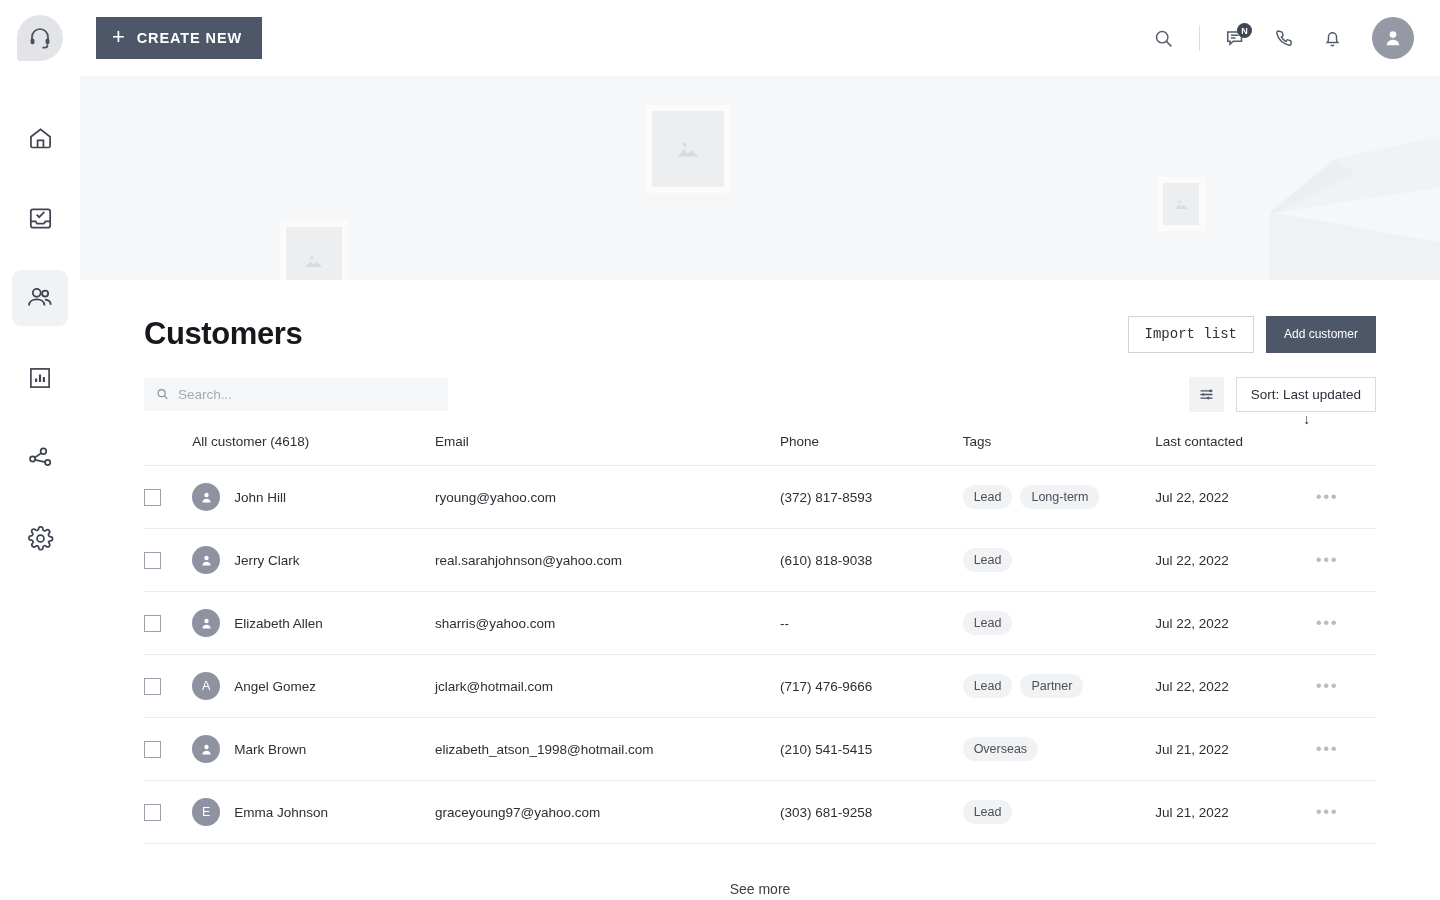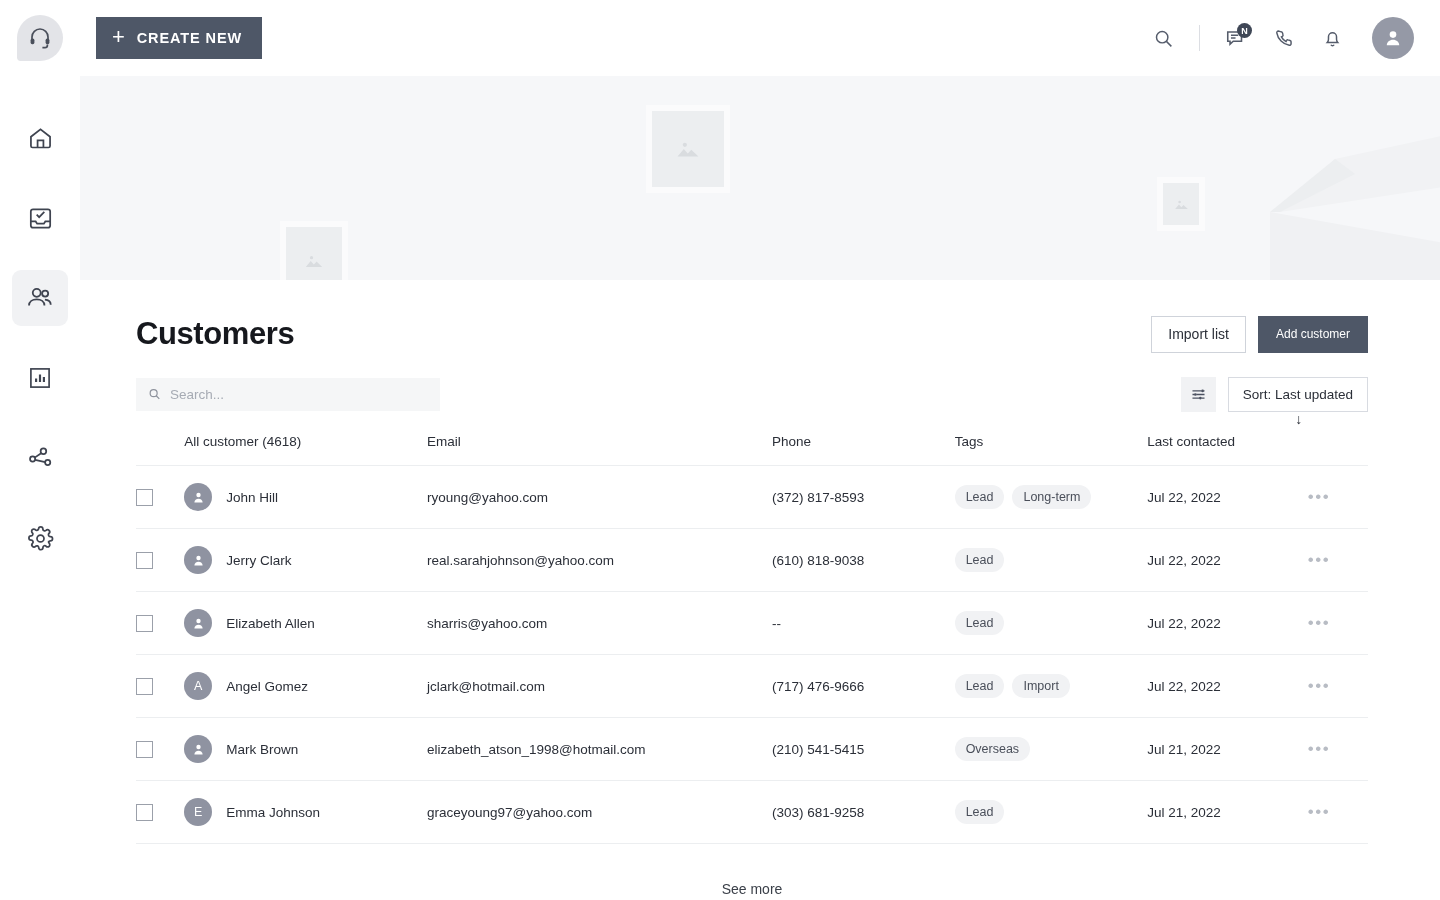--- a/index.html
+++ b/index.html
@@ -93,34 +93,34 @@
     display: flex; align-items: center; justify-content: center;
   }
   .ph svg { opacity: .85; }
   .ph1 { left: 566px; top: 29px; width: 84px; height: 88px; }
   .ph2 { left: 200px; top: 145px; width: 68px; height: 80px; }
   .ph3 { left: 1077px; top: 101px; width: 48px; height: 54px; }
   .ribbon { position: absolute; right: -10px; top: 48px; opacity: 1; }
 
   
   .main {
-    position: absolute; top: 280px; left: 72px;
+    position: absolute; top: 280px; left: 80px;
     width: 1360px; height: 620px; background: #ffffff;
     padding: 0 64px;
   }
   .page-head {
     display: flex; align-items: center;
     padding-top: 30px; height: 78px;
   }
   .page-title { font-size: 31px; font-weight: 700; letter-spacing: -0.4px; color: #16181d; }
   .head-actions { margin-left: auto; display: flex; align-items: center; gap: 12px; }
   .btn-outline {
     height: 37px; padding: 0 16px; background: #fff;
     border: 1px solid #cfd3da; color: #2b2f38;
-    font-size: 14px; cursor: pointer; font-family: Liberation Sans, sans-serif;
+    font-size: 14px; cursor: pointer; font-family: Liberation Mono, monospace;
   }
   .btn-primary {
     height: 37px; padding: 0 17px; background: #4e5767;
     border: 1px solid #4e5767; color: #fff;
     font-size: 12px; cursor: pointer; font-family: "Liberation Sans", sans-serif;
   }
 
   
   .toolbar { display: flex; align-items: center; margin-top: 16px; height: 40px; }
   .search-box {
@@ -456,21 +456,21 @@
       <div class="name-cell">
         <span class="avatar">A</span>
         <span>Angel Gomez</span>
       </div>
     </td>
     <td class="c-email">jclark@hotmail.com</td>
     <td class="c-phone">(717) 476-9666</td>
     <td class="c-tags">
             <div class="tags-cell">
               <span class="tag">Lead</span>
-              <span class="tag">Import</span>
+              <span class="tag">Partner</span>
             </div>
           </td>
     <td class="c-date">Jul 22, 2022</td>
     <td class="c-act">
       <span class="dots">•••</span>
     </td>
         </tr>
         <tr>
     <td class="c-check">
       <span class="checkbox"></span>

